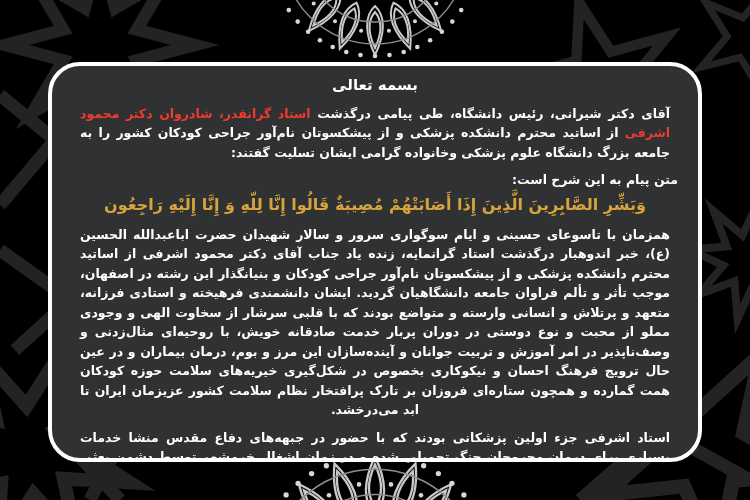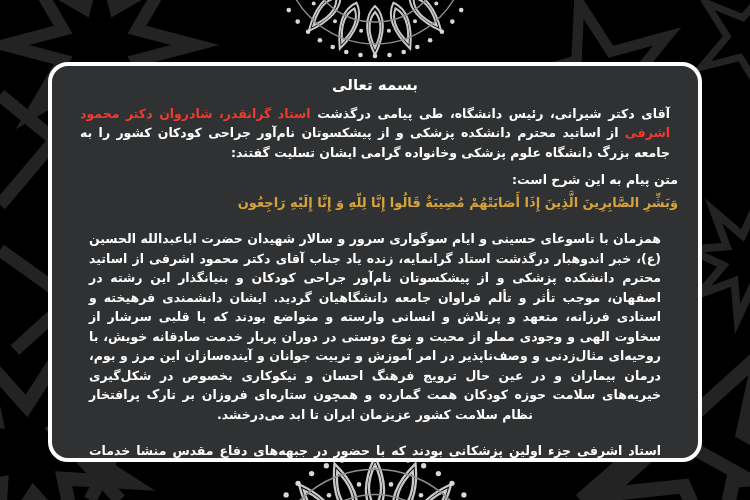--- a/index.html
+++ b/index.html
@@ -3,41 +3,41 @@
 <meta charset="utf-8">
 <style>
   html,body{margin:0;padding:0;background:#000;}
   .poster{position:relative;width:750px;height:500px;background:#000;overflow:hidden;}
   .bg-svg{position:absolute;inset:0;display:block;}
   .box{
     position:absolute;left:48px;top:62px;width:654px;height:400px;
     box-sizing:border-box;
     background:var(--box-bg,#2f3132);
     border:4px solid var(--border,#ffffff);
-    border-radius:20px;
+    border-radius:32px;
     padding:8px 20px 6px;
     direction:rtl;
     font-family:"DejaVu Sans",sans-serif;
     font-weight:bold;
     color:var(--text,#ffffff);
     overflow:hidden;
   }
   .bismillah{
     text-align:center;font-size:15px;line-height:1.3;margin:2px 0 7px;
     letter-spacing:1px;
   }
   .intro{margin:8px;font-size:12.5px;line-height:1.56;text-align:justify;}
   .intro-note{margin:0 0 3px;font-size:12.5px;line-height:1.56;}
   .verse{
-    margin:2px 0 5px;
+    margin:2px 0 5px;text-align:center;
     color:var(--accent-gold,#d7a43c);
-    font-size:13px;line-height:1.5;
+    font-size:16px;line-height:1.5;
   }
   .body-par{
-    margin:17px;font-size:12.5px;line-height:1.56;
+    margin:8px;font-size:12.5px;line-height:1.56;
     text-align:justify;text-align-last:center;
   }
   .red{color:var(--accent-red,#f23a2e);}
 </style>
 </head>
 <body>
 
 <div class="poster">
 
   <svg class="bg-svg" viewBox="0 0 750 500" aria-hidden="true">

